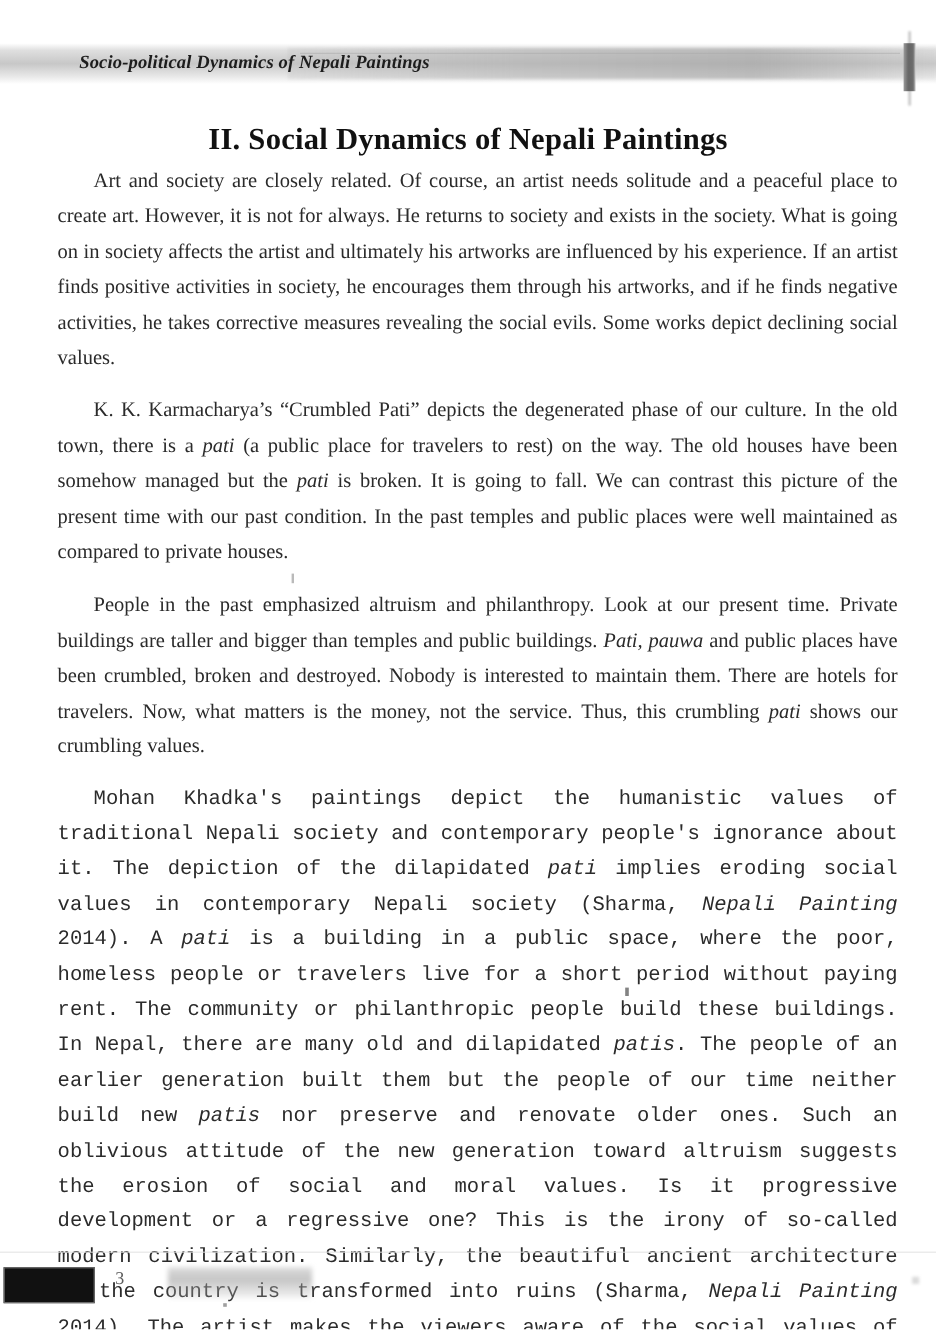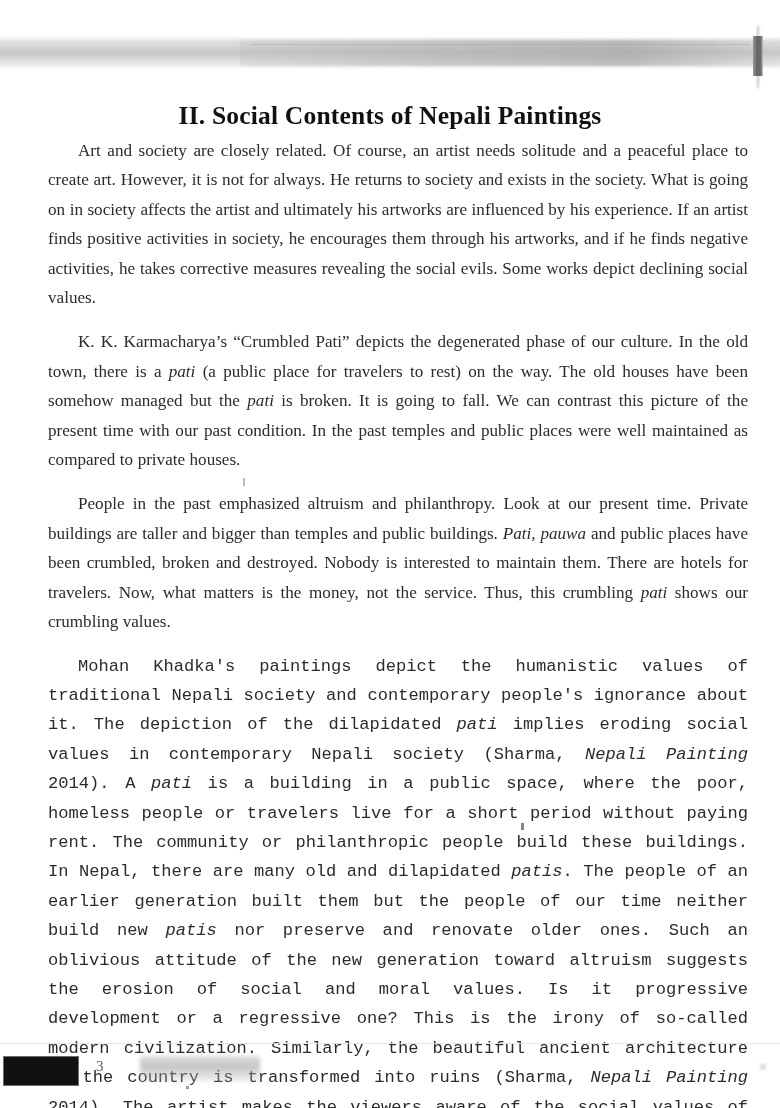--- a/index.html
+++ b/index.html
@@ -206,22 +206,23 @@
 <body>
 
 <div class="page">
 
   <div class="scan-smudge-top"></div>
   <div class="scan-smudge-top2"></div>
   <div class="scan-hairline-top"></div>
   <div class="scan-edge-mark"></div>
   <div class="scan-edge-hair"></div>
 
-
-  <h1 class="section-title">II. Social Contents of Nepali Paintings</h1>
+  <div class="running-header">Socio-political Dynamics of Nepali Paintings</div>
+
+  <h1 class="section-title">II. Social Dynamics of Nepali Paintings</h1>
 
   <div class="body-text">
       <p><span>Art and society are closely related. Of course, an artist needs solitude and a peaceful place to create art. However, it is not for always. He returns to society and exists in the society. What is going on in society affects the artist and ultimately his artworks are influenced by his experience. If an artist finds positive activities in society, he encourages them through his artworks, and if he finds negative activities, he takes corrective measures revealing the social evils. Some works depict declining social values.</span></p>
       <p><span>K. K. Karmacharya’s “Crumbled Pati” depicts the degenerated phase of our culture. In the old town, there is a </span><i>pati</i><span> (a public place for travelers to rest) on the way. The old houses have been somehow managed but the </span><i>pati</i><span> is broken. It is going to fall. We can contrast this picture of the present time with our past condition. In the past temples and public places were well maintained as compared to private houses.</span></p>
       <p><span>People in the past emphasized altruism and philanthropy. Look at our present time. Private buildings are taller and bigger than temples and public buildings. </span><i>Pati, pauwa</i><span> and public places have been crumbled, broken and destroyed. Nobody is interested to maintain them. There are hotels for travelers. Now, what matters is the money, not the service. Thus, this crumbling </span><i>pati</i><span> shows our crumbling values.</span></p>
       <p><span>Mohan Khadka's paintings depict the humanistic values of traditional Nepali society and contemporary people's ignorance about it.  The depiction of the dilapidated </span><i>pati</i><span> implies eroding social values in contemporary Nepali society (Sharma, </span><i>Nepali Painting</i><span> 2014). A </span><i>pati</i><span> is a building in a public space, where the poor, homeless people or travelers live for a short period without paying rent. The community or philanthropic people build these buildings. In Nepal, there are many old and dilapidated </span><i>patis</i><span>. The people of an earlier generation built them but the people of our time neither build new </span><i>patis</i><span> nor preserve and renovate older ones. Such an oblivious attitude of the new generation toward altruism suggests the erosion of social and moral values. Is it progressive development or a regressive one? This is the irony of so-called modern civilization. Similarly, the beautiful ancient architecture of the country is transformed into ruins (Sharma, </span><i>Nepali Painting</i><span> 2014). The artist makes the viewers aware of the social values of Nepali society and the need for their preservation.</span></p>
     </div>
 
   <div class="scan-dot-houses"></div>
   <div class="scan-dot-built"></div>

